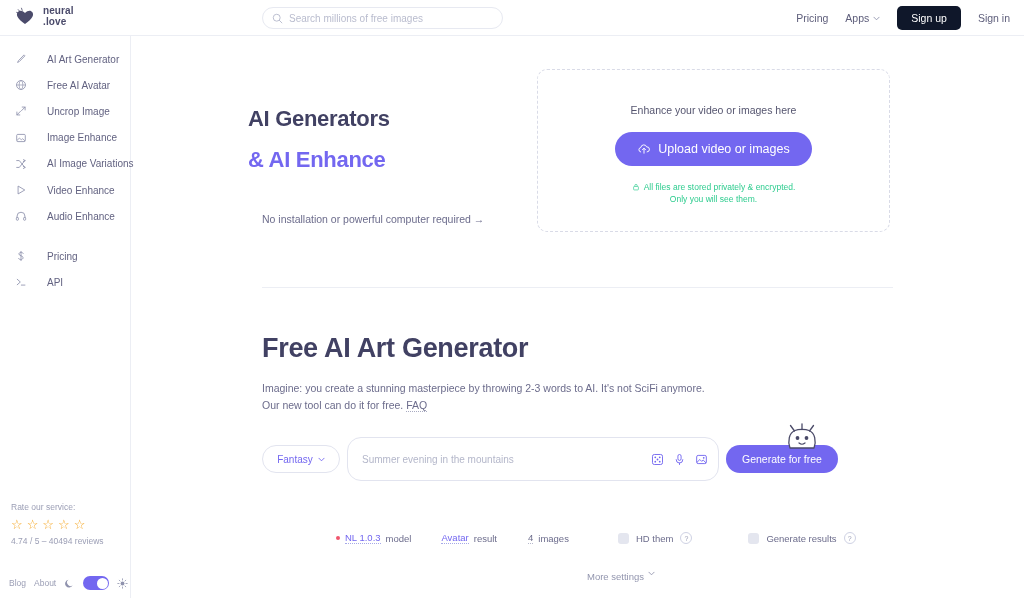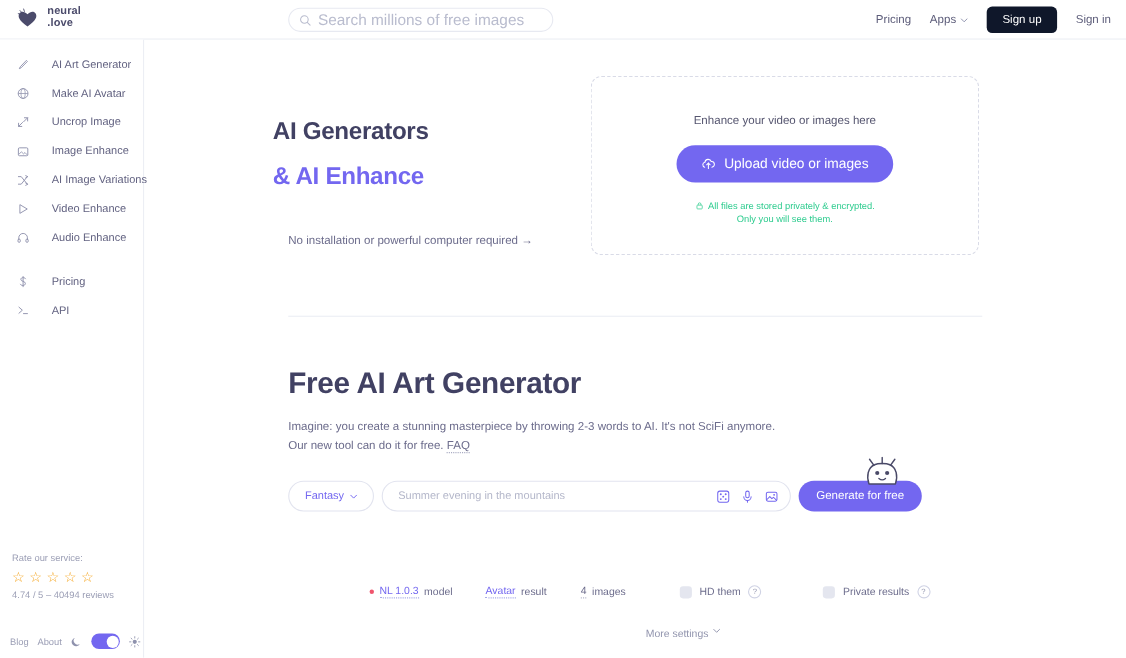--- a/index.html
+++ b/index.html
@@ -22,21 +22,21 @@
   .logo { position: absolute; left: 14px; top: 5px; display: flex; align-items: center; gap: 7px; }
   .logo-mark { width: 22px; height: 22px; position: relative; }
   .logo-text { font-size: 10px; line-height: 11px; color: #4b4b6b; font-weight: 700; letter-spacing: .1px; }
   .search-box {
     position: absolute; left: 262px; top: 7px;
     width: 241px; height: 22px;
     border: 1px solid #e7e9f1; border-radius: 11px;
     background: #fff;
     display: flex; align-items: center; padding: 0 9px; gap: 6px;
   }
-  .search-ph { font-size: 14px; color: #b9bcce; text-align: right; }
+  .search-ph { font-size: 10px; color: #b9bcce; text-align: right; }
   .nav { position: absolute; right: 14px; top: 0; height: 36px; display: flex; align-items: center; gap: 17px; }
   .nav-link { font-size: 10.5px; color: #5d5d7a; cursor: pointer; display:flex; align-items:center; gap:4px;}
   .btn-signup {
     background: #0f172a; color: #fff; font-size: 10.5px;
     border-radius: 5px; padding: 6px 14px; border: none; cursor: pointer;
     font-family: "Liberation Sans", sans-serif;
   }
 
   
   .sidebar {
@@ -126,21 +126,21 @@
   .faq-link { color: #6c6c8c; border-bottom: 1px dotted #a9abc2; cursor: pointer; }
 
   
   .prompt-row { position: absolute; left: 131px; top: 401px; display: flex; align-items: center; gap: 7px; }
   .style-select {
     width: 78px; height: 28px; border: 1px solid #e2e4ef; border-radius: 14px;
     display: flex; align-items: center; justify-content: center; gap: 5px;
     font-size: 10px; color: #7367f0; cursor: pointer; background: #fff;
   }
   .prompt-box {
-    width: 372px; height: 28px; border: 1px solid #e2e4ef; border-radius: 14px;
+    width: 372px; height: 44px; border: 1px solid #e2e4ef; border-radius: 14px;
     display: flex; align-items: center; padding: 0 10px 0 14px; background: #fff;
   }
   .prompt-ph { font-size: 10px; color: #b4b7ca; flex: 1; }
   .prompt-icons { display: flex; align-items: center; gap: 9px; color: #7367f0; }
   .p-ico { cursor: pointer; display:flex; }
   .gen-wrap { position: relative; }
   .gen-btn {
     background: #7367f0; color: #fff; border: none; border-radius: 14px;
     height: 28px; padding: 0 16px; font-size: 10.5px; cursor: pointer;
     font-family: "Liberation Sans", sans-serif;
@@ -222,21 +222,21 @@
       </div>
 
       <div class="side-item">
         <span class="side-ico">
           <svg width="12" height="12" viewBox="0 0 14 14">
             <circle cx="7" cy="7" r="5.2" stroke="#8f92ad" stroke-width="1" fill="none"></circle>
             <ellipse cx="7" cy="7" rx="2.2" ry="5.2" stroke="#8f92ad" stroke-width="0.8" fill="none"></ellipse>
             <line x1="1.8" y1="7" x2="12.2" y2="7" stroke="#8f92ad" stroke-width="0.8"></line>
           </svg>
         </span>
-        <span class="side-label">Make AI Avatar</span>
+        <span class="side-label">Free AI Avatar</span>
       </div>
 
       <div class="side-item">
         <span class="side-ico">
           <svg width="12" height="12" viewBox="0 0 14 14">
             <path d="M8.4 2.4 L11.8 2.4 L11.8 5.8" stroke="#8f92ad" stroke-width="1" fill="none" stroke-linecap="round" stroke-linejoin="round"></path>
             <line x1="11.8" y1="2.4" x2="7.6" y2="6.6" stroke="#8f92ad" stroke-width="1" stroke-linecap="round"></line>
             <path d="M5.6 11.6 L2.2 11.6 L2.2 8.2" stroke="#8f92ad" stroke-width="1" fill="none" stroke-linecap="round" stroke-linejoin="round"></path>
             <line x1="2.2" y1="11.6" x2="6.4" y2="7.4" stroke="#8f92ad" stroke-width="1" stroke-linecap="round"></line>
           </svg>
@@ -466,21 +466,21 @@
       </span>
 
       <span class="opt" style="margin-right:56px; gap:7px;">
         <span class="cbox"></span>
         <span>HD them</span>
         <span class="qmark">?</span>
       </span>
 
       <span class="opt" style="gap:7px;">
         <span class="cbox"></span>
-        <span>Private results</span>
+        <span>Generate results</span>
         <span class="qmark">?</span>
       </span>
     </div>
 
     <div class="more">
       <span>More settings</span>
       <span>
         <svg width="7" height="5" viewBox="0 0 8 5">
             <path d="M1 1 L4 4 L7 1" stroke="#9295ae" stroke-width="1" fill="none" stroke-linecap="round"></path>
           </svg>

